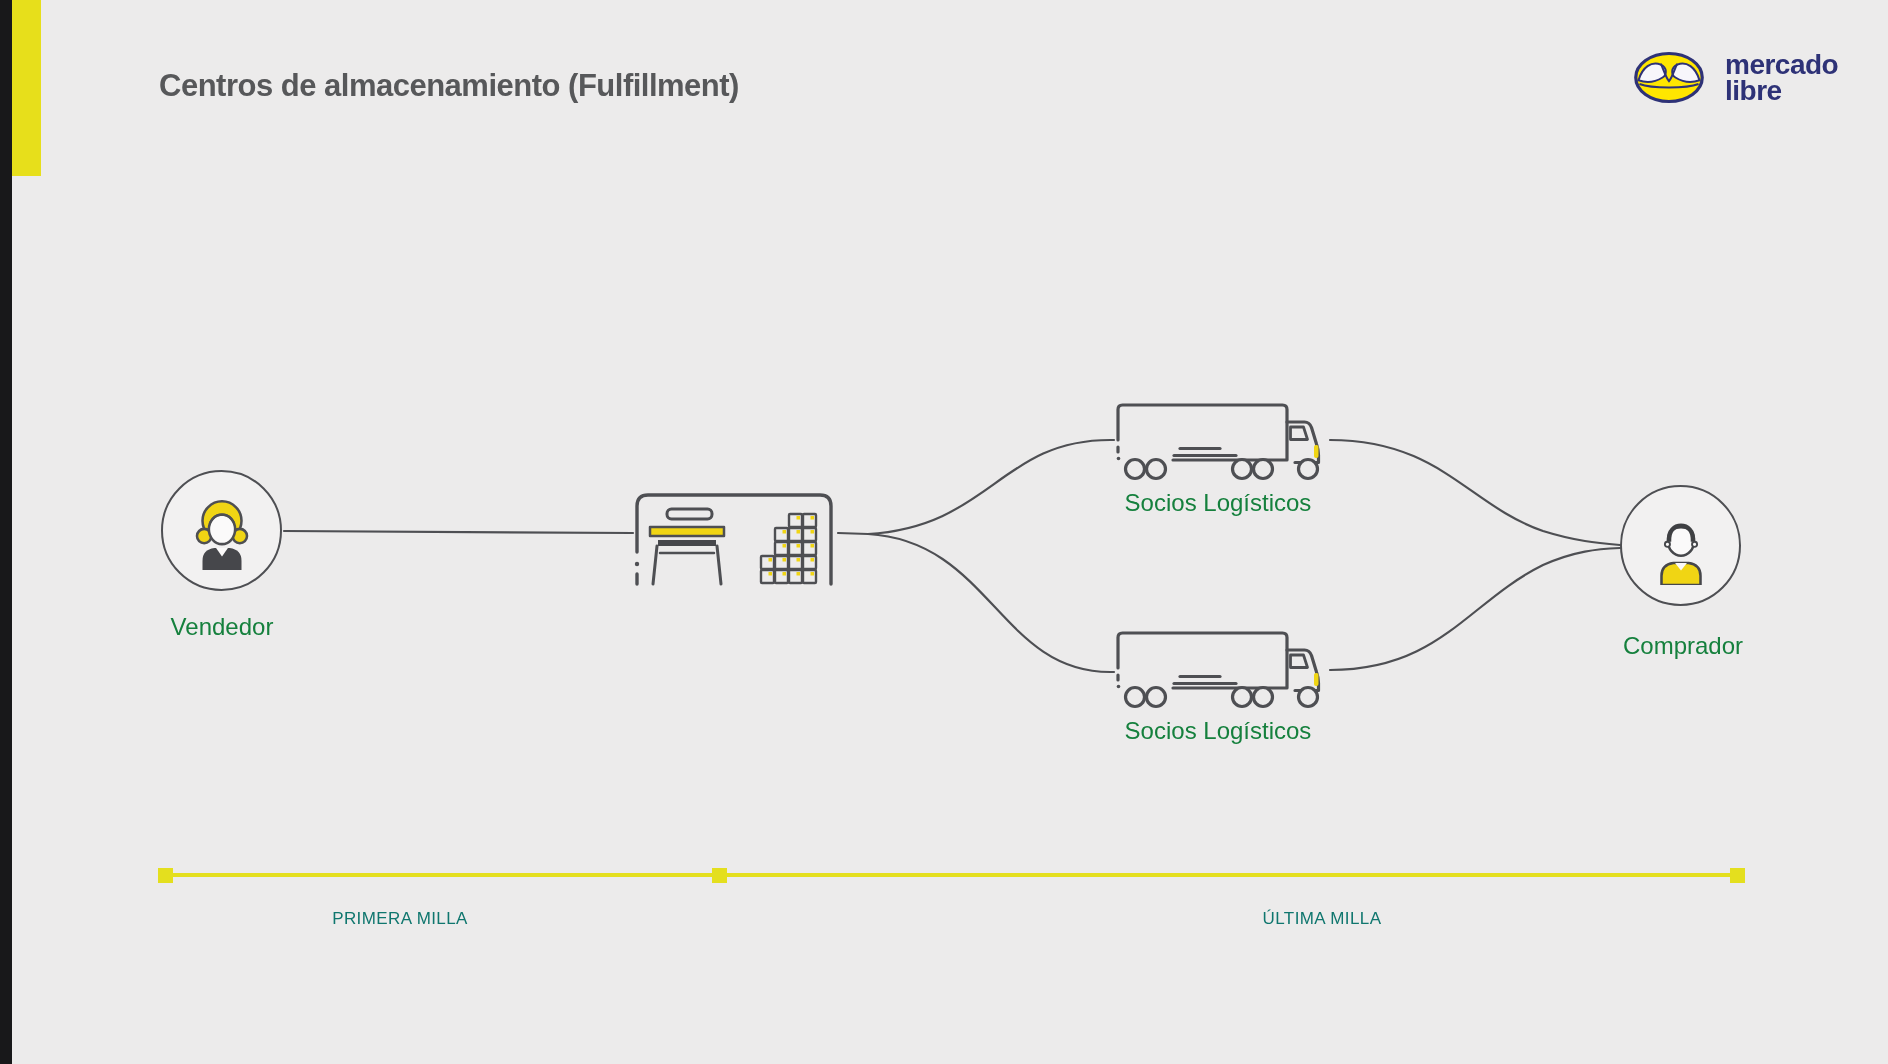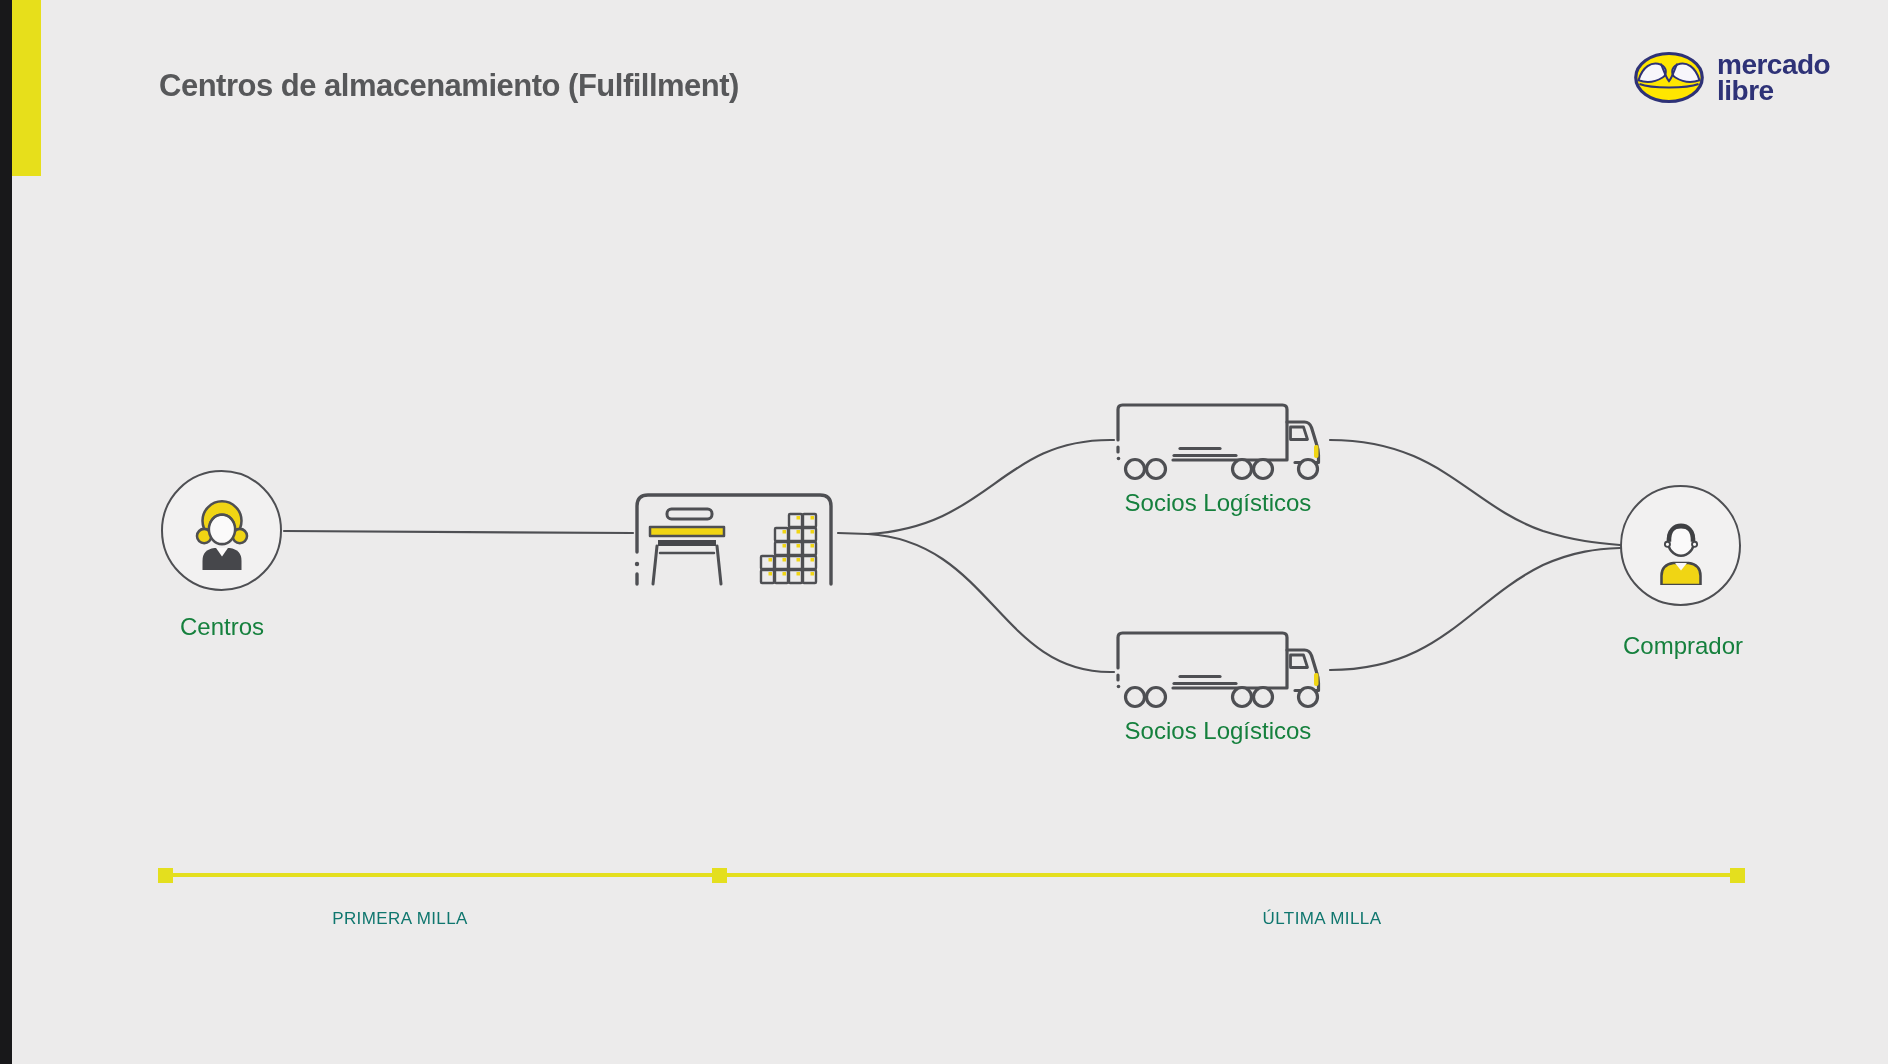--- a/index.html
+++ b/index.html
@@ -6,21 +6,21 @@
   .stage{
     position:relative;width:1888px;height:1064px;overflow:hidden;
     background:#ECEBEB;font-family:"Liberation Sans",sans-serif;
   }
   .frame-black{position:absolute;left:0;top:0;width:12px;height:1064px;background:#18181A;}
   .accent-bar{position:absolute;left:12px;top:0;width:29px;height:176px;background:#E7DF1B;}
   .title{
     position:absolute;left:159px;top:68px;margin:0;
     font-size:31px;font-weight:700;color:#57585A;letter-spacing:-0.5px;white-space:nowrap;
   }
-  .logo{position:absolute;left:1633px;top:50px;display:flex;align-items:center;gap:12px;}
+  .logo{position:absolute;left:1633px;top:50px;display:flex;align-items:center;gap:20px;}
   .logo-icon{width:72px;height:55px;}
   .logo-text{font-size:28px;font-weight:700;color:#2E3277;line-height:26px;letter-spacing:-0.5px;}
   .logo-text span{display:block;}
   .connectors{position:absolute;left:0;top:0;width:1888px;height:1064px;}
   .node-circle{
     position:absolute;width:117px;height:117px;border-radius:50%;
     border:2.5px solid #4E4F53;background:#F2F1F1;
     display:flex;align-items:center;justify-content:center;
   }
   .node-circle svg{width:68px;height:78px;}
@@ -106,21 +106,21 @@
     <svg viewBox="0 0 80 92">
       <circle cx="40" cy="34" r="23" fill="#F0D514" stroke="#4E4F53" stroke-width="3"></circle>
       <circle cx="19" cy="52" r="8.5" fill="#F0D514" stroke="#4E4F53" stroke-width="3"></circle>
       <circle cx="61" cy="52" r="8.5" fill="#F0D514" stroke="#4E4F53" stroke-width="3"></circle>
       <ellipse cx="40" cy="44" rx="15.5" ry="17.5" fill="#FBFAFA" stroke="#4E4F53" stroke-width="3"></ellipse>
       <path d="M 26 36 Q 31 26 40 27 Q 49 26 54 36" fill="none" stroke="#4E4F53" stroke-width="2.5"></path>
       <path d="M 17 92 L 17 81 Q 17 68 31 66 L 49 66 Q 63 68 63 81 L 63 92 Z" fill="#46474B"></path>
       <path d="M 33 66 L 40 76 L 47 66 Z" fill="#FBFAFA"></path>
     </svg>
   </div>
-  <div class="node-label v-label">Centros</div>
+  <div class="node-label v-label">Vendedor</div>
 
   <svg class="wh-svg" viewBox="0 0 202 98">
     <g fill="none" stroke="#4E4F53" stroke-width="3.4" stroke-linecap="round" stroke-linejoin="round">
       <path d="M 4 64 L 4 18 Q 4 7 15 7 L 187 7 Q 198 7 198 18 L 198 96"></path>
       <circle cx="4" cy="76" r="2.2" fill="#4E4F53" stroke="none"></circle>
       <path d="M 4 86 L 4 96"></path>
       <rect x="34" y="21" width="45" height="10" rx="4.5" stroke-width="3"></rect>
       <rect x="17" y="39" width="74" height="9" fill="#F0D514" stroke-width="2.5"></rect>
       <rect x="25" y="52" width="58" height="6" fill="#46474B" stroke="none"></rect>
       <path d="M 24 58 L 20 96" stroke-width="3"></path>

